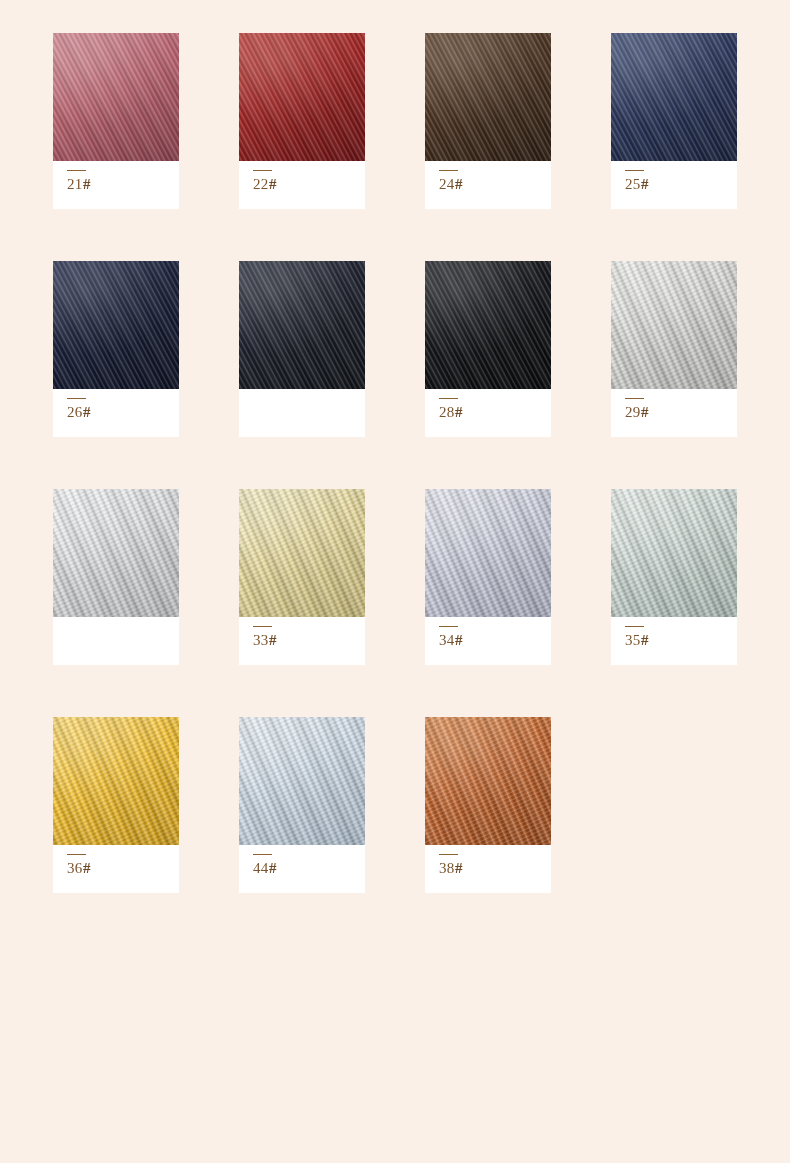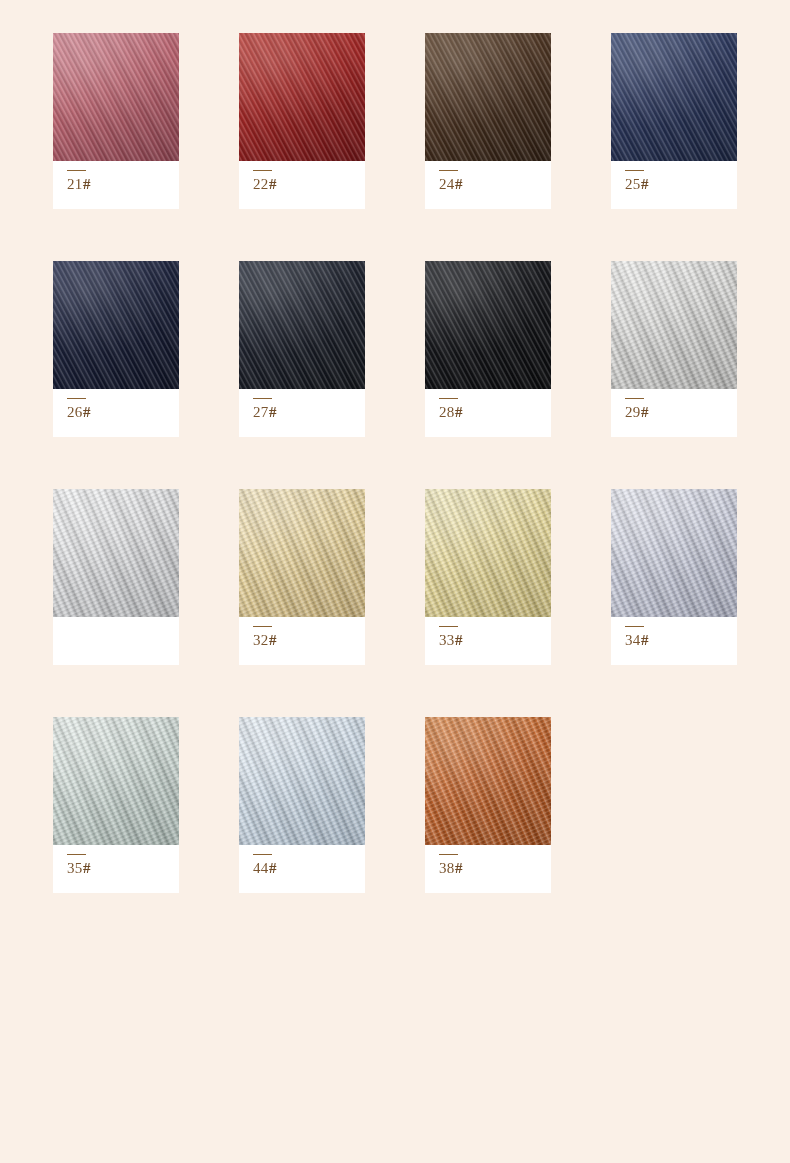--- a/index.html
+++ b/index.html
@@ -215,24 +215,20 @@
           <div class="label-dash"></div>
           <div class="label-code"><span class="num">26</span><span class="hash">#</span></div>
         </div>
       </div>
       <div class="swatch-card">
         <div class="swatch-tile">
           <div class="base" style="background: linear-gradient(152deg, rgb(44, 50, 63) 0%, rgb(29, 33, 44) 45%, rgb(17, 20, 25) 100%);"></div>
           <div class="weave-twill"></div>
           <div class="tile-shade"></div>
         </div>
-        <div class="swatch-label">
-          <div class="label-dash"></div>
-          <div class="label-code"><span class="num">27</span><span class="hash">#</span></div>
-        </div>
       </div>
       <div class="swatch-card">
         <div class="swatch-tile">
           <div class="base" style="background: linear-gradient(152deg, rgb(35, 37, 42) 0%, rgb(21, 22, 26) 45%, rgb(10, 11, 13) 100%);"></div>
           <div class="weave-twill"></div>
           <div class="tile-shade"></div>
         </div>
         <div class="swatch-label">
           <div class="label-dash"></div>
           <div class="label-code"><span class="num">28</span><span class="hash">#</span></div>
@@ -251,31 +247,20 @@
       </div>
       <div class="swatch-card">
         <div class="swatch-tile">
           <div class="base" style="background: linear-gradient(152deg, rgb(243, 244, 245) 0%, rgb(221, 222, 224) 45%, rgb(198, 200, 203) 100%);"></div>
           <div class="weave-rib"></div>
           <div class="tile-shade"></div>
         </div>
       </div>
       <div class="swatch-card">
         <div class="swatch-tile">
-          <div class="base" style="background: linear-gradient(152deg, rgb(243, 228, 187) 0%, rgb(232, 211, 154) 45%, rgb(210, 184, 124) 100%);"></div>
-          <div class="weave-rib"></div>
-          <div class="tile-shade"></div>
-        </div>
-        <div class="swatch-label">
-          <div class="label-dash"></div>
-          <div class="label-code"><span class="num">32</span><span class="hash">#</span></div>
-        </div>
-      </div>
-      <div class="swatch-card">
-        <div class="swatch-tile">
           <div class="base" style="background: linear-gradient(152deg, rgb(244, 236, 189) 0%, rgb(232, 218, 154) 45%, rgb(210, 194, 124) 100%);"></div>
           <div class="weave-rib"></div>
           <div class="tile-shade"></div>
         </div>
         <div class="swatch-label">
           <div class="label-dash"></div>
           <div class="label-code"><span class="num">33</span><span class="hash">#</span></div>
         </div>
       </div>
       <div class="swatch-card">
@@ -291,20 +276,31 @@
       </div>
       <div class="swatch-card">
         <div class="swatch-tile">
           <div class="base" style="background: linear-gradient(152deg, rgb(230, 238, 234) 0%, rgb(205, 217, 212) 45%, rgb(178, 194, 188) 100%);"></div>
           <div class="weave-rib"></div>
           <div class="tile-shade"></div>
         </div>
         <div class="swatch-label">
           <div class="label-dash"></div>
           <div class="label-code"><span class="num">35</span><span class="hash">#</span></div>
+        </div>
+      </div>
+      <div class="swatch-card">
+        <div class="swatch-tile">
+          <div class="base" style="background: linear-gradient(152deg, rgb(255, 216, 98) 0%, rgb(246, 193, 43) 45%, rgb(220, 164, 19) 100%);"></div>
+          <div class="weave-rib"></div>
+          <div class="tile-shade"></div>
+        </div>
+        <div class="swatch-label">
+          <div class="label-dash"></div>
+          <div class="label-code"><span class="num">36</span><span class="hash">#</span></div>
         </div>
       </div>
       <div class="swatch-card">
         <div class="swatch-tile">
           <div class="base" style="background: linear-gradient(152deg, rgb(231, 239, 246) 0%, rgb(207, 220, 232) 45%, rgb(181, 198, 214) 100%);"></div>
           <div class="weave-rib"></div>
           <div class="tile-shade"></div>
         </div>
         <div class="swatch-label">
           <div class="label-dash"></div>

